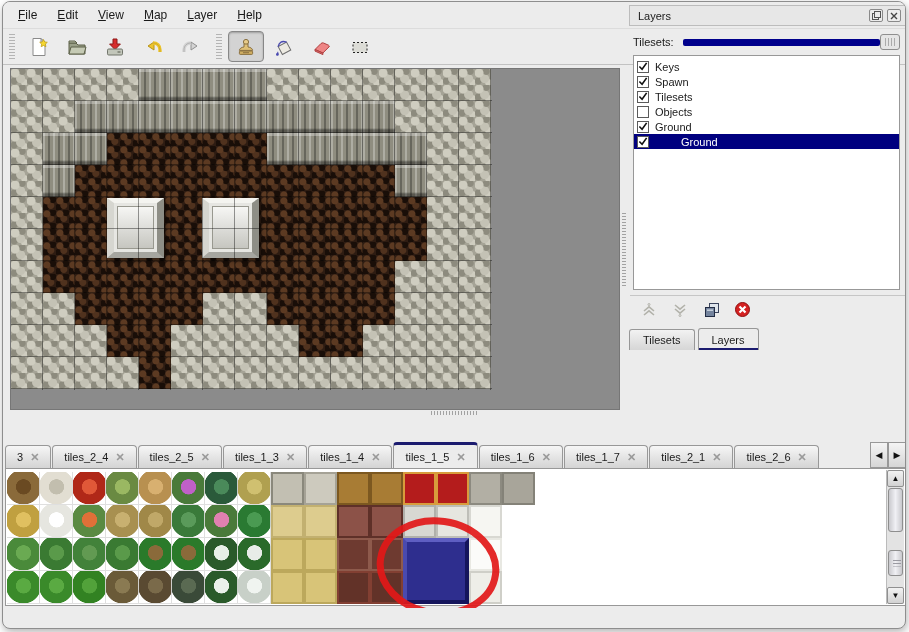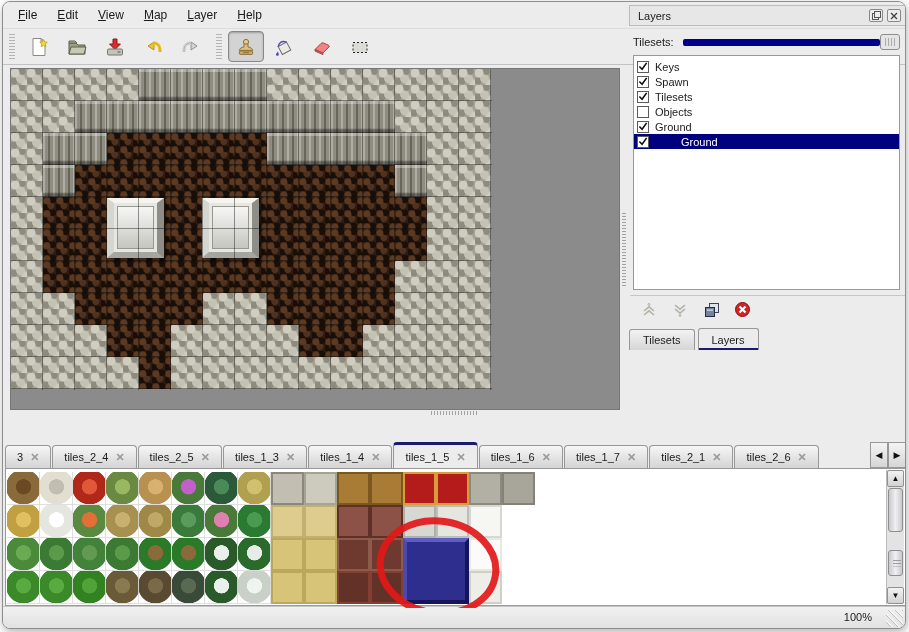--- a/index.html
+++ b/index.html
@@ -630,18 +630,14 @@
         <span class="vsb-btn" style="bottom:0; top:auto; position:absolute;">
             <span>▼</span>
           </span>
       </div>
     </div>
     <svg id="annotation-svg">
       <ellipse id="annotation-ellipse" fill="none" cx="433" cy="152" rx="58" ry="46" stroke="#e21818" stroke-width="7" opacity="0.92" transform="rotate(8 433 152)"></ellipse>
     </svg>
   </div>
 
-  <div class="statusbar">
-    <span class="zoom-label">100%</span>
-    <span class="resize-grip"></span>
-  </div>
 
 </div>
 
 </body></html>

